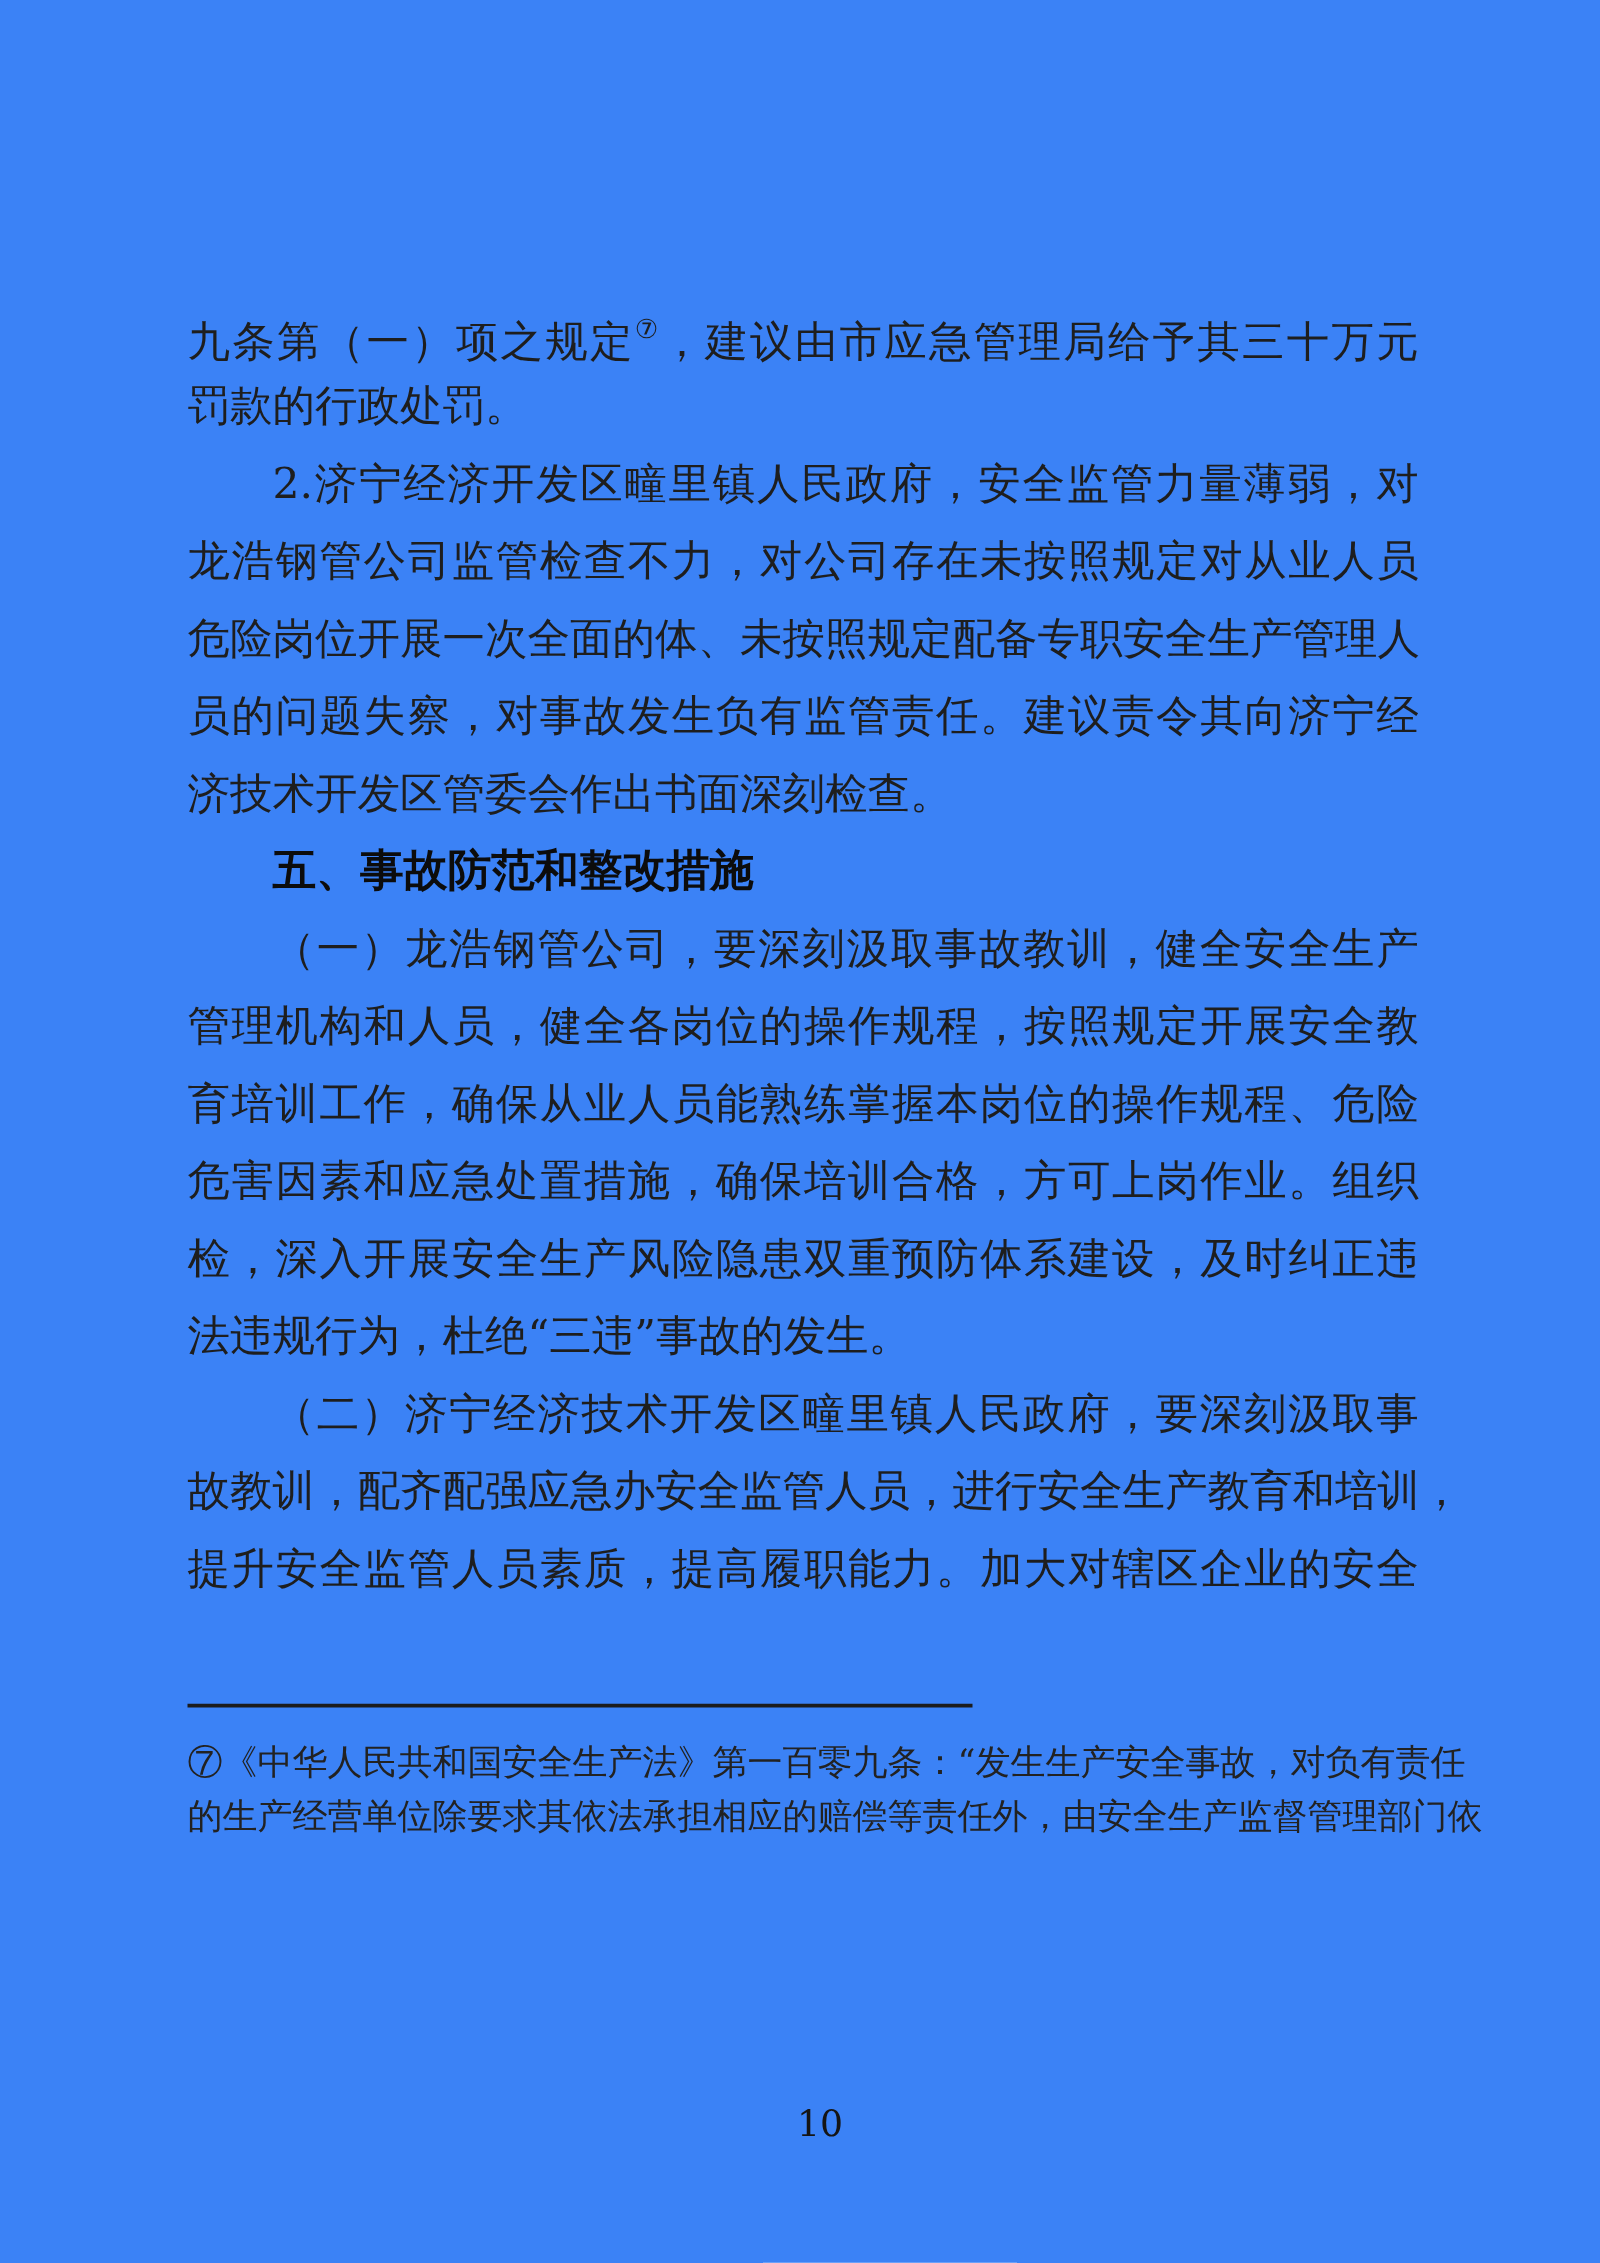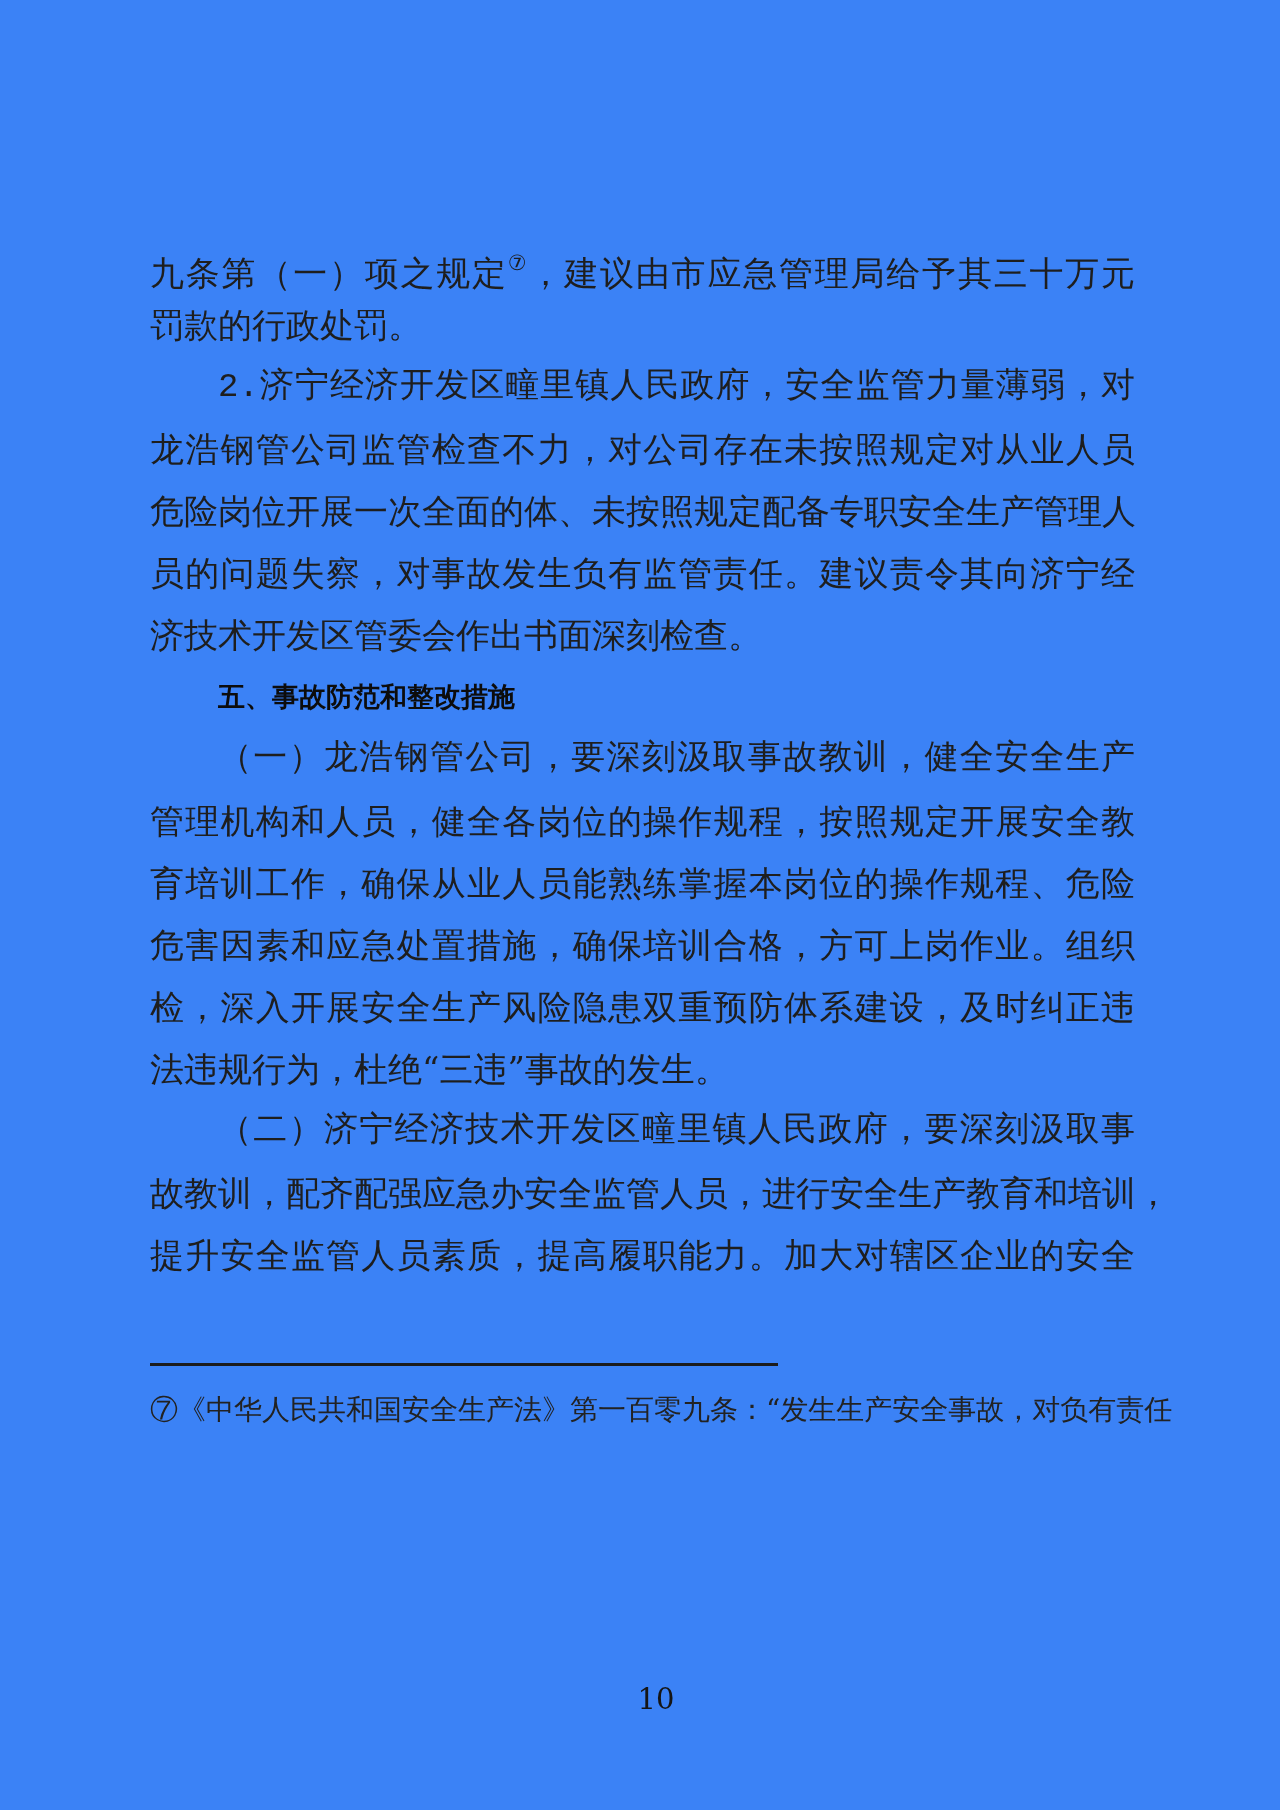--- a/index.html
+++ b/index.html
@@ -24,25 +24,25 @@
   }
   .bline {
     font-size: 34px;
     line-height: 62px;
     height: 62px;
     white-space: nowrap;
     text-align: justify;
     color: #1e1e1e;
   }
   .fill { text-align-last: justify; }
-  .indent { text-indent: 68px; font-family: Liberation Mono, monospace; }
+  .indent { text-indent: 68px; }
   .heading {
     font-family: "DejaVu Sans", "Liberation Sans", sans-serif;
     font-weight: 700;
-    font-size: 27px;
+    font-size: 35px;
     color: #0c0c0c;
     text-align: left;
     text-align-last: left;
   }
   .sup {
     font-size: 21px;
     vertical-align: 15px;
     letter-spacing: 0;
   }
   .fnsep {
@@ -104,17 +104,18 @@
     <div class="bline fill indent">（二）济宁经济技术开发区疃里镇人民政府，要深刻汲取事</div>
     <div class="bline fill">故教训，配齐配强应急办安全监管人员，进行安全生产教育和培训，</div>
     <div class="bline fill">提升安全监管人员素质，提高履职能力。加大对辖区企业的安全</div>
 
   </div>
 
   <div class="fnsep"></div>
 
   <div class="footnote">
     <div class="fline fill">⑦《中华人民共和国安全生产法》第一百零九条：“发生生产安全事故，对负有责任</div>
+    <div class="fline fill">的生产经营单位除要求其依法承担相应的赔偿等责任外，由安全生产监督管理部门依</div>
   </div>
 
   <div class="pagenum">10</div>
 
 </div>
 
 </body></html>

